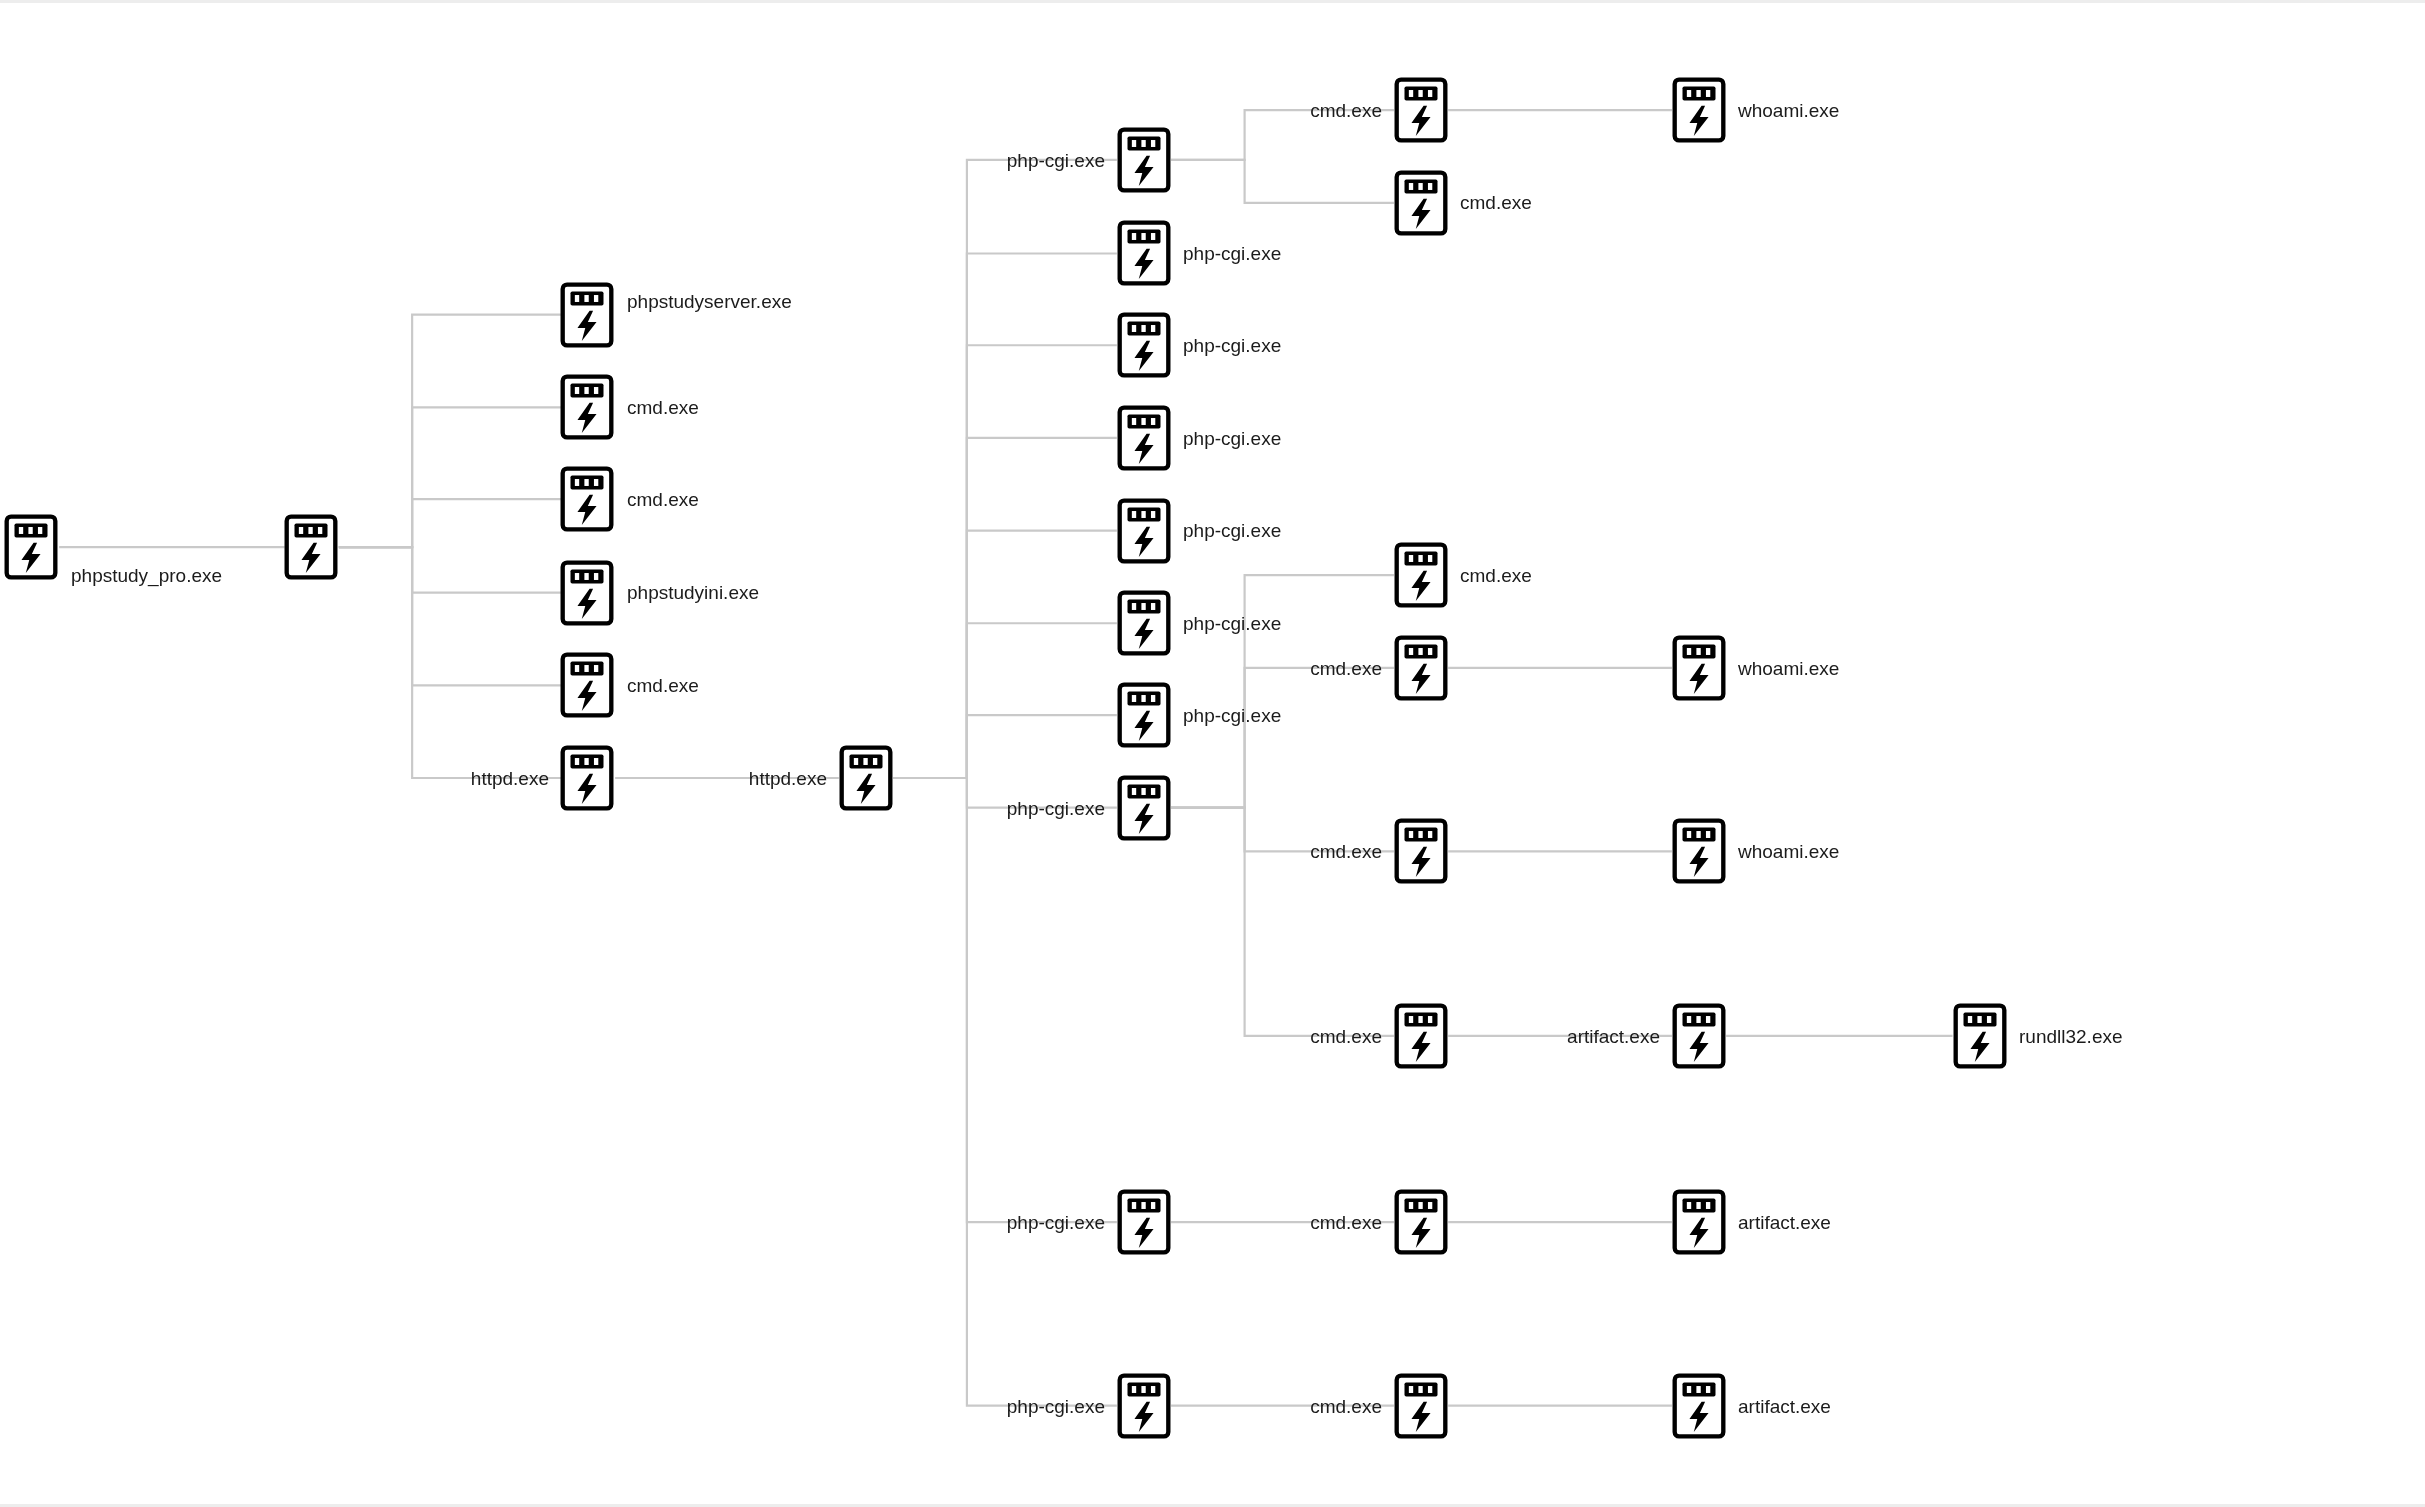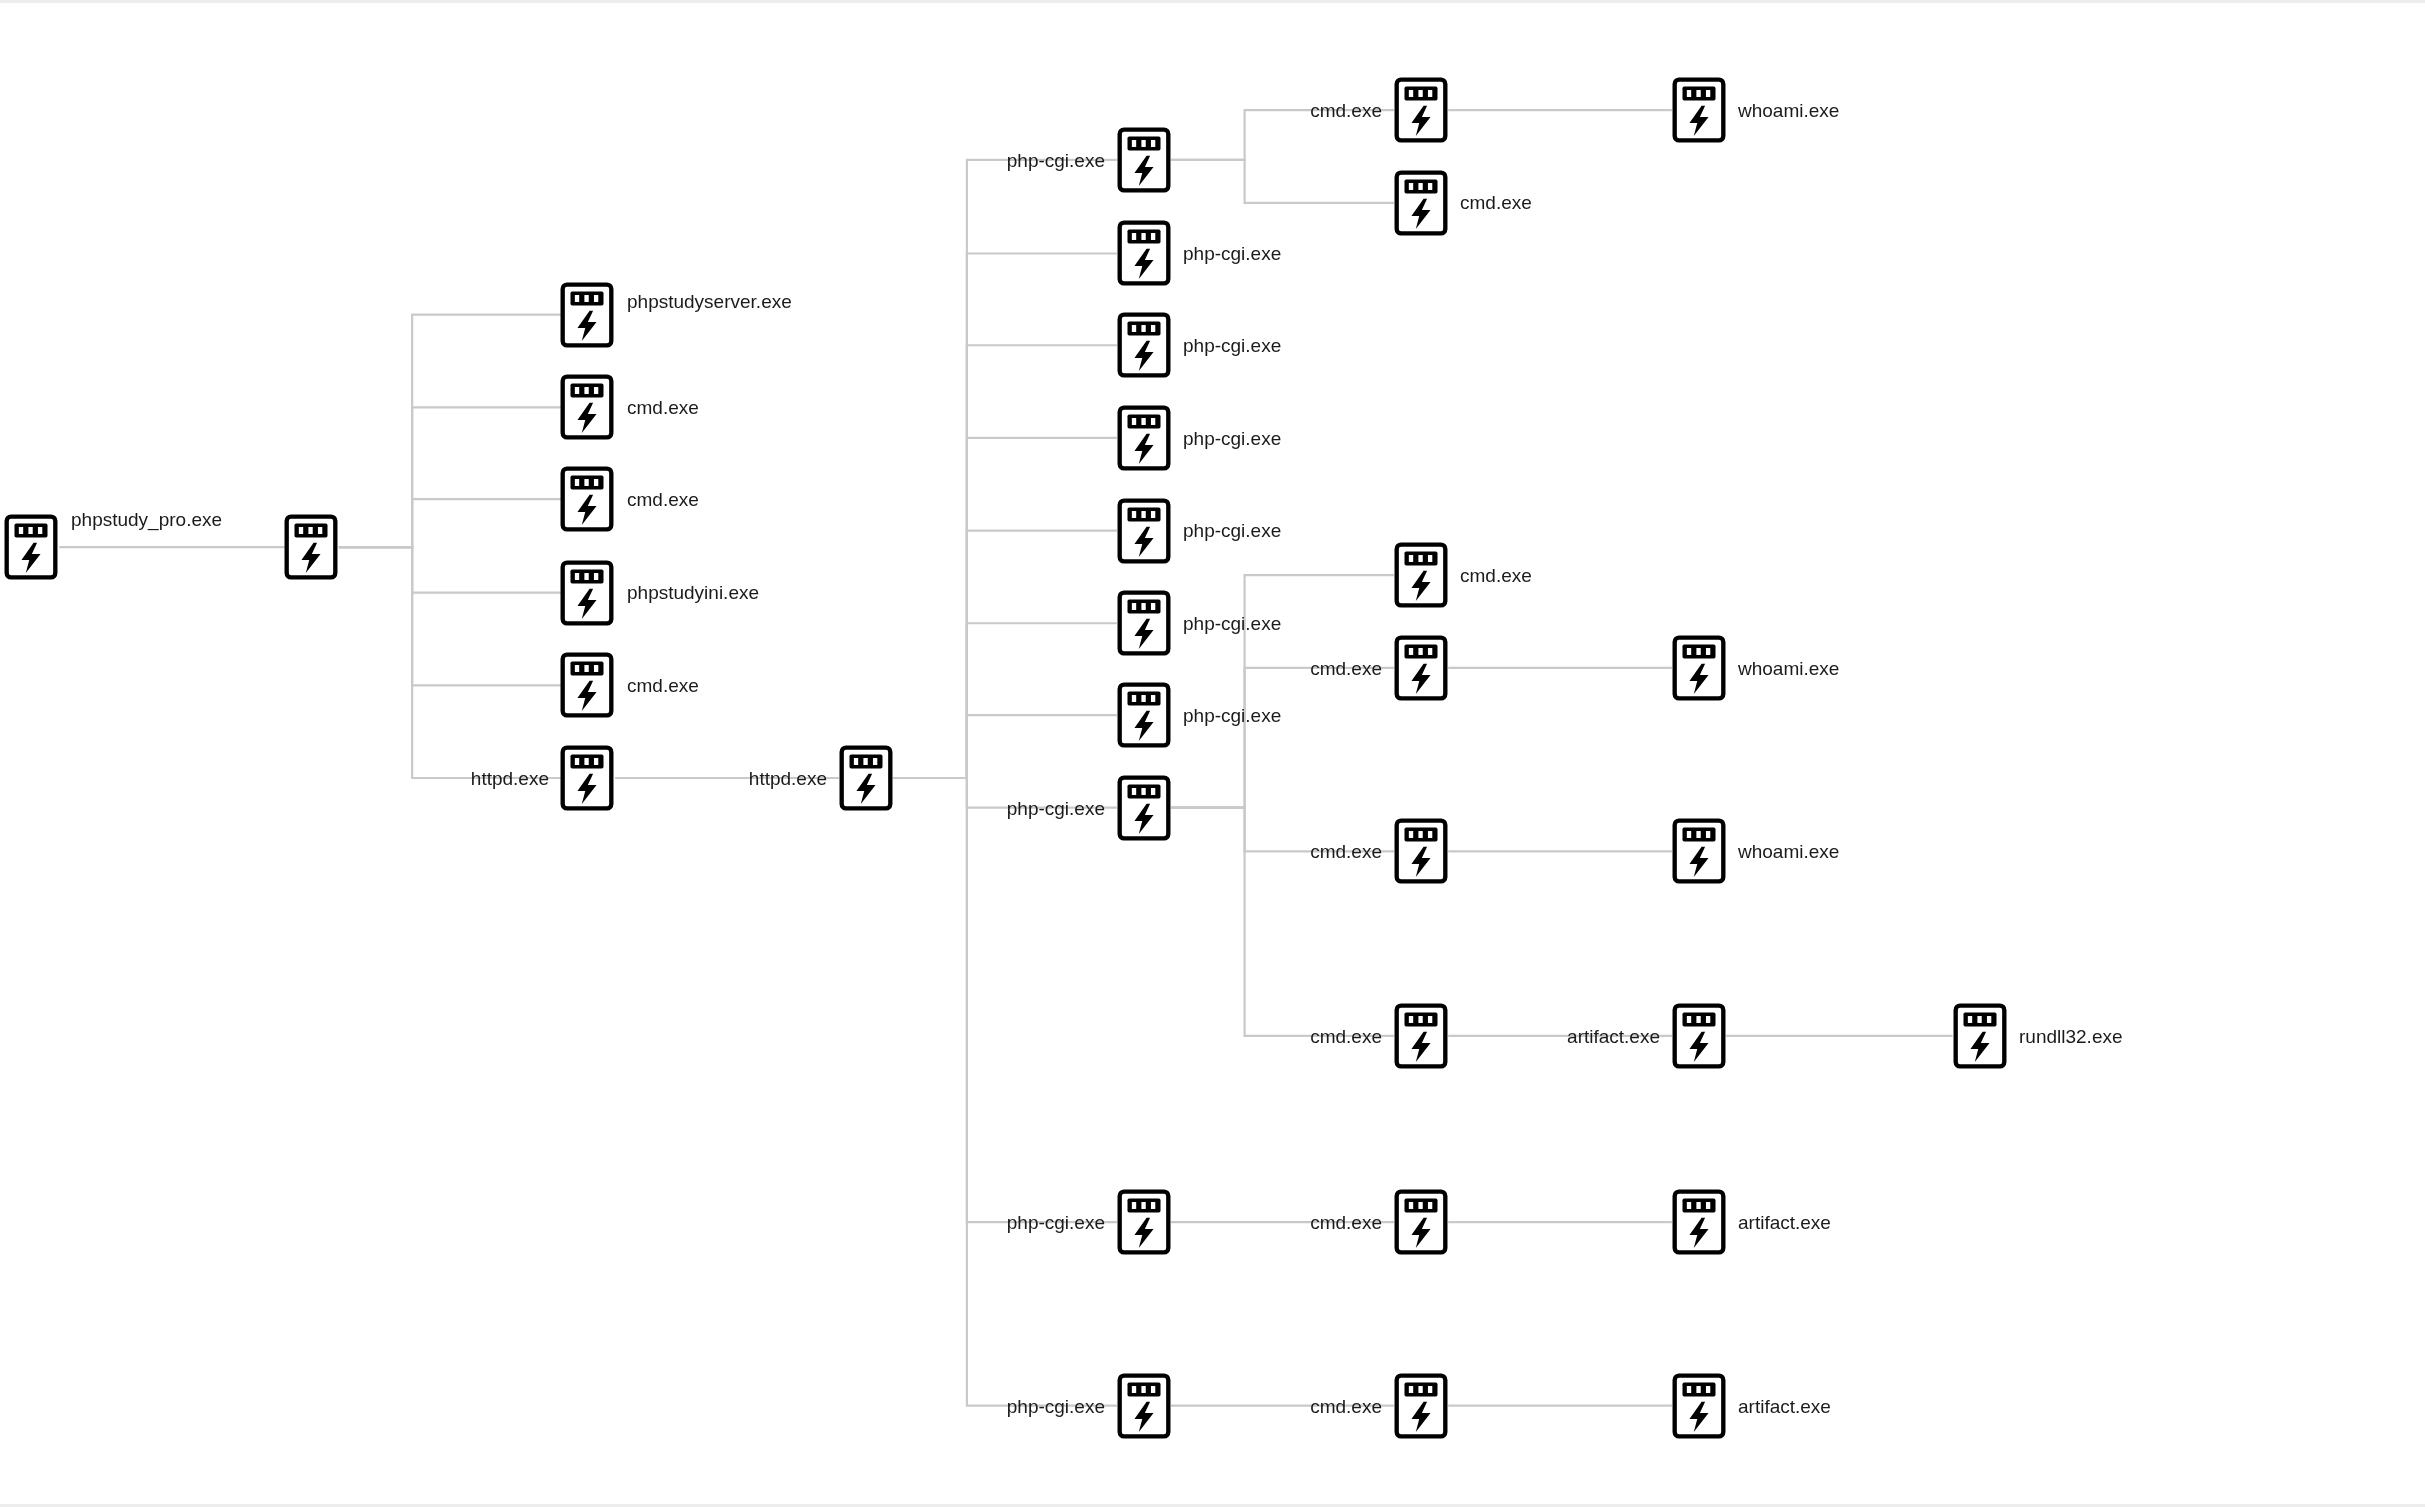--- a/index.html
+++ b/index.html
@@ -111,21 +111,21 @@
     </svg>
   <div id="nodes">
       <div class="node" style="left: 4.4px; top: 514px;"><span><svg viewBox="0 0 62 76" xmlns="http://www.w3.org/2000/svg">
             <rect x="3" y="3" width="56" height="70" rx="5" ry="5" fill="#ffffff" stroke="#000000" stroke-width="5"></rect>
             <rect x="12" y="11" width="38" height="16" rx="2" ry="2" fill="#000000"></rect>
             <rect x="17" y="15" width="5" height="8" fill="#ffffff"></rect>
             <rect x="28" y="15" width="5" height="8" fill="#ffffff"></rect>
             <rect x="39" y="15" width="5" height="8" fill="#ffffff"></rect>
             <polygon points="34,33 20,53 29,53 25,68 42,46 32,46 38,33" fill="#000000"></polygon>
           </svg></span></div>
-      <div class="label right" style="top: 508px; left: 71px;">phpstudy_pro.exe</div>
+      <div class="label right" style="top: 564px; left: 71px;">phpstudy_pro.exe</div>
       <div class="node" style="left: 284px; top: 514px;"><span><svg viewBox="0 0 62 76" xmlns="http://www.w3.org/2000/svg">
             <rect x="3" y="3" width="56" height="70" rx="5" ry="5" fill="#ffffff" stroke="#000000" stroke-width="5"></rect>
             <rect x="12" y="11" width="38" height="16" rx="2" ry="2" fill="#000000"></rect>
             <rect x="17" y="15" width="5" height="8" fill="#ffffff"></rect>
             <rect x="28" y="15" width="5" height="8" fill="#ffffff"></rect>
             <rect x="39" y="15" width="5" height="8" fill="#ffffff"></rect>
             <polygon points="34,33 20,53 29,53 25,68 42,46 32,46 38,33" fill="#000000"></polygon>
           </svg></span></div>
       <div class="node" style="left: 560px; top: 282px;"><span><svg viewBox="0 0 62 76" xmlns="http://www.w3.org/2000/svg">
             <rect x="3" y="3" width="56" height="70" rx="5" ry="5" fill="#ffffff" stroke="#000000" stroke-width="5"></rect>

